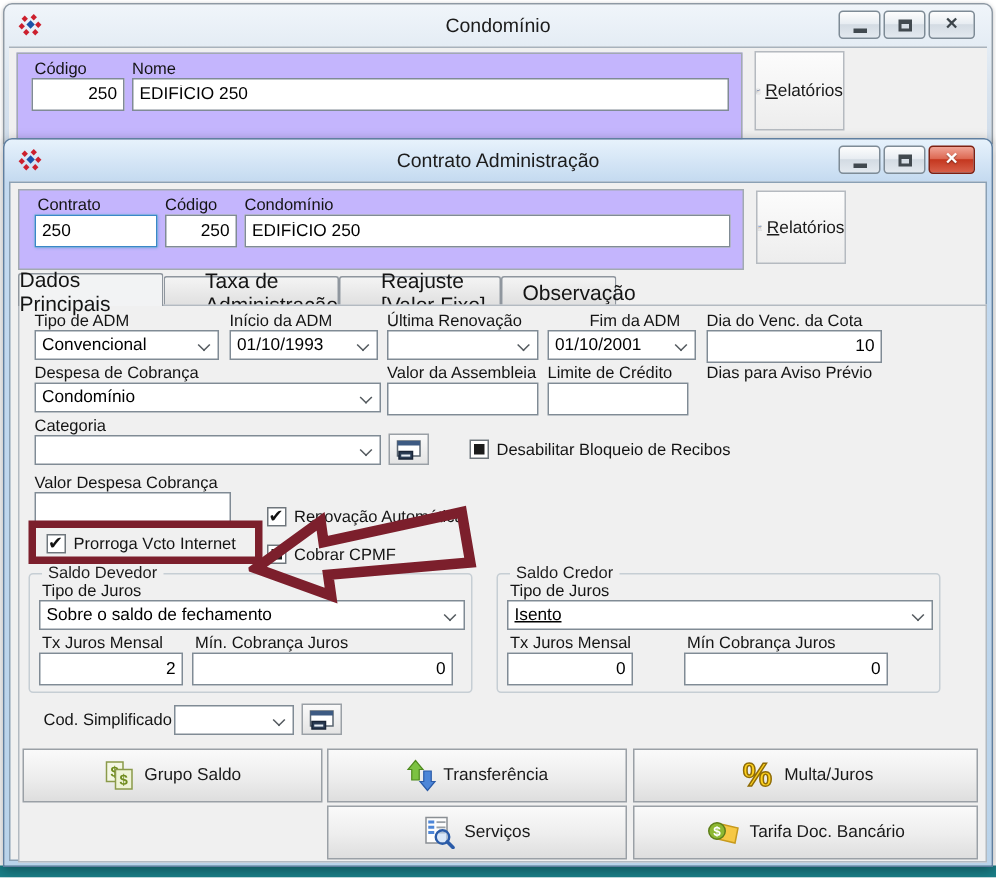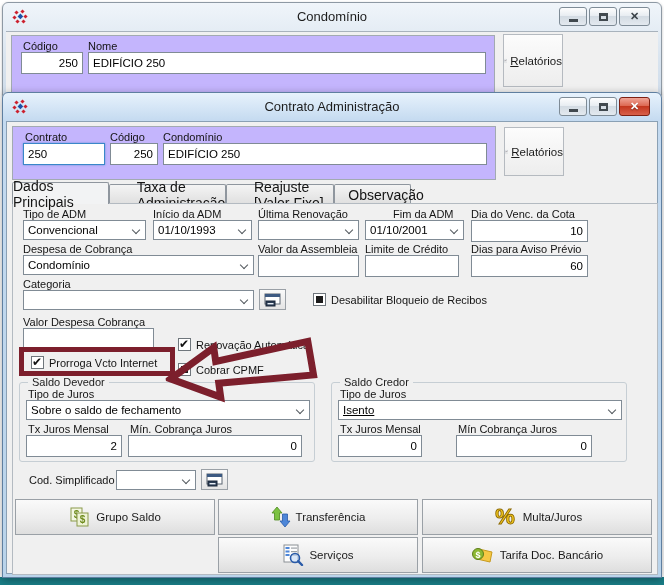--- a/index.html
+++ b/index.html
@@ -215,21 +215,20 @@
       <div class="lbl" style="left:10px; top:39px;">Despesa de Cobrança</div>
       <div class="combo" style="left:10px; top:51px; width:231px;">
           <span>Condomínio</span>
           <i class="chev"></i>
         </div>
       <div class="lbl" style="left:245px; top:39px;">Valor da Assembleia</div>
       <input class="tin num" style="left: 245px; top: 51px; width: 101px;" value="">
       <div class="lbl" style="left:352px; top:39px;">Limite de Crédito</div>
       <input class="tin num" style="left: 352px; top: 51px; width: 94px;" value="">
       <div class="lbl" style="left:458px; top:39px;">Dias para Aviso Prévio</div>
-      <input class="tin num" style="left: 458px; top: 51px; width: 117px;" value="60">
 
       <div class="lbl" style="left:10px; top:74px;">Categoria</div>
       <div class="combo" style="left:10px; top:86px; width:231px;">
           <span></span>
           <i class="chev"></i>
         </div>
       <div class="sq-btn" style="left:246px; top:85px;">
         <svg width="17" height="14" viewBox="0 0 17 14">
           <rect x="1" y="1" width="15" height="10" fill="#fff" stroke="#5a6570"></rect>
           <rect x="1" y="1" width="15" height="3" fill="#3d5a82"></rect>

